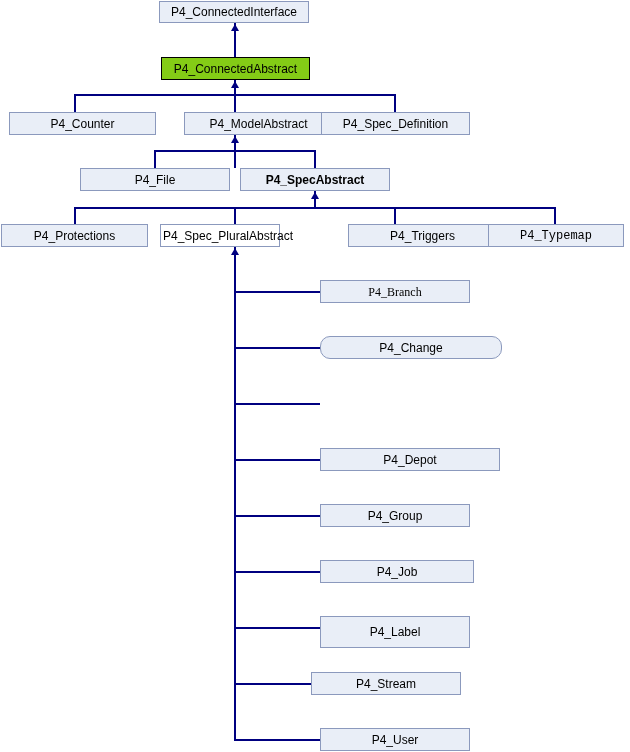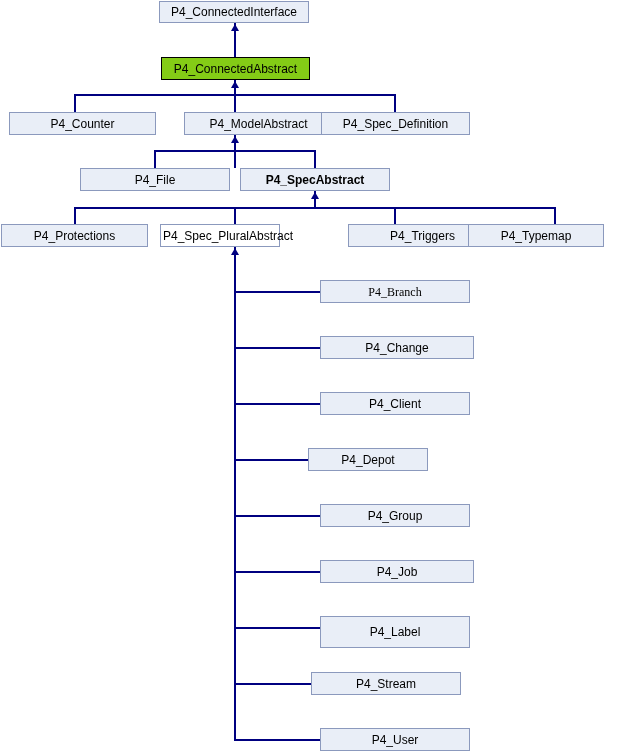--- a/index.html
+++ b/index.html
@@ -87,23 +87,22 @@
     <div class="node" style="left: 159px; top: 1px; width: 150px; height: 22px;">P4_ConnectedInterface</div>
     <div class="node highlight" style="left: 161px; top: 57px; width: 149px; height: 23px;">P4_ConnectedAbstract</div>
     <div class="node" style="left: 9px; top: 112px; width: 147px; height: 23px;">P4_Counter</div>
     <div class="node" style="left: 161px; top: 112px; width: 149px; height: 23px; margin-left: 23px;">P4_ModelAbstract</div>
     <div class="node" style="left: 321px; top: 112px; width: 149px; height: 23px; text-align: right;">P4_Spec_Definition</div>
     <div class="node" style="left: 80px; top: 168px; width: 150px; height: 23px;">P4_File</div>
     <div class="node" style="left: 240px; top: 168px; width: 150px; height: 23px; font-weight: bold;">P4_SpecAbstract</div>
     <div class="node" style="left: 1px; top: 224px; width: 147px; height: 23px; text-align: right;">P4_Protections</div>
     <div class="node whitefill" style="left: 160px; top: 224px; width: 120px; height: 23px; padding-left: 16px;">P4_Spec_PluralAbstract</div>
     <div class="node" style="left: 320px; top: 224px; width: 149px; height: 23px; margin-left: 28px;">P4_Triggers</div>
-    <div class="node" style="left: 468px; top: 224px; width: 136px; height: 23px;">P4_Typemap</div>
+    <div class="node" style="left: 488px; top: 224px; width: 136px; height: 23px; font-family: Liberation Mono, monospace;">P4_Typemap</div>
     <div class="node" style="left: 320px; top: 280px; width: 150px; height: 23px; font-family: Liberation Serif, serif;">P4_Branch</div>
-    <div class="node" style="left: 320px; top: 336px; width: 154px; height: 23px;">P4_Change</div>
-    <div class="node" style="left: 320px; top: 392px; width: 150px; height: 23px;">P4_Client</div>
-    <div class="node" style="left: 308px; top: 448px; width: 120px; height: 23px;">P4_Depot</div>
+    <div class="node" style="left: 320px; top: 336px; width: 182px; height: 23px; border-radius: 10px;">P4_Change</div>
+    <div class="node" style="left: 320px; top: 448px; width: 180px; height: 23px;">P4_Depot</div>
     <div class="node" style="left: 320px; top: 504px; width: 150px; height: 23px;">P4_Group</div>
     <div class="node" style="left: 320px; top: 560px; width: 154px; height: 23px;">P4_Job</div>
     <div class="node" style="left: 320px; top: 616px; width: 150px; height: 32px;">P4_Label</div>
     <div class="node" style="left: 311px; top: 672px; width: 150px; height: 23px;">P4_Stream</div>
     <div class="node" style="left: 320px; top: 728px; width: 150px; height: 23px;">P4_User</div>
   </div>
 
 </body></html>

